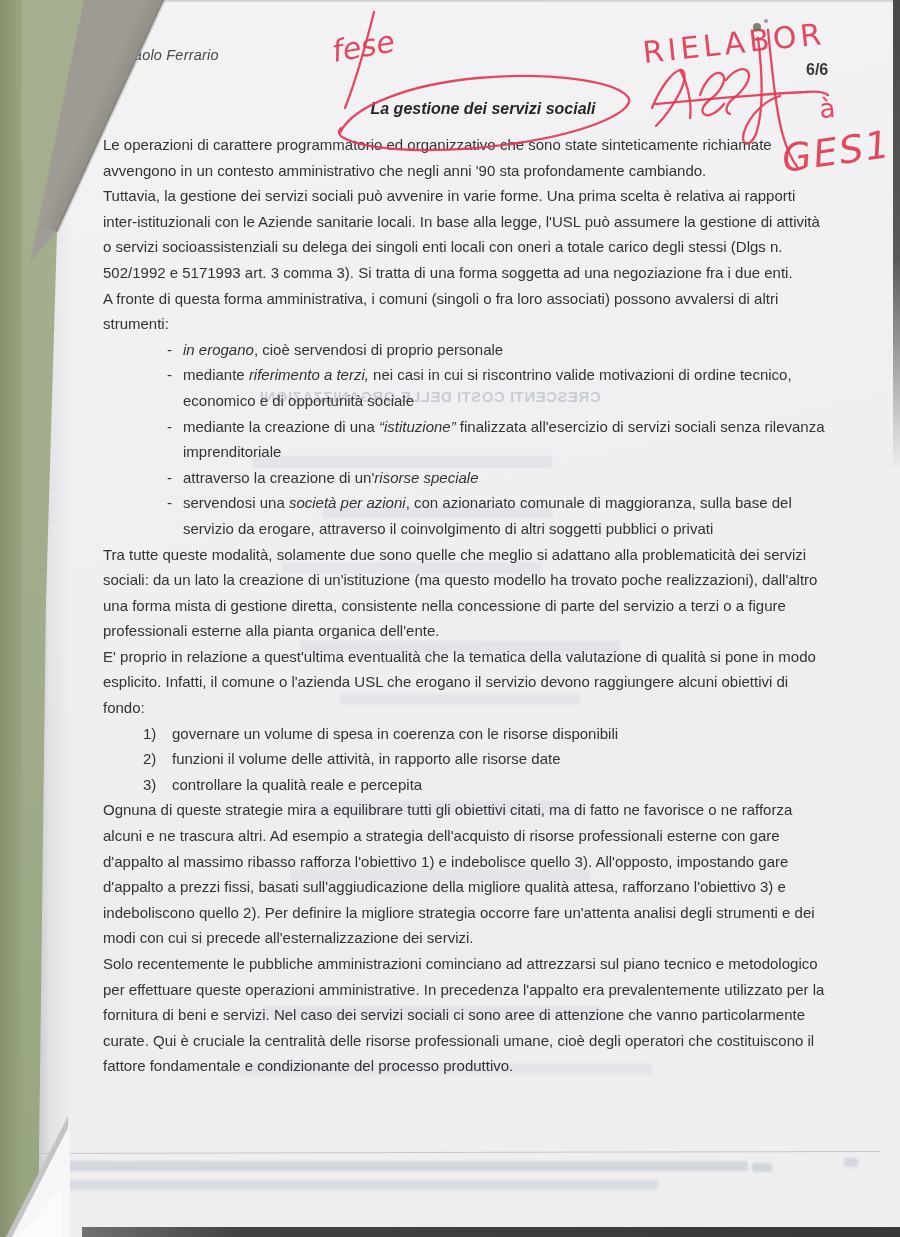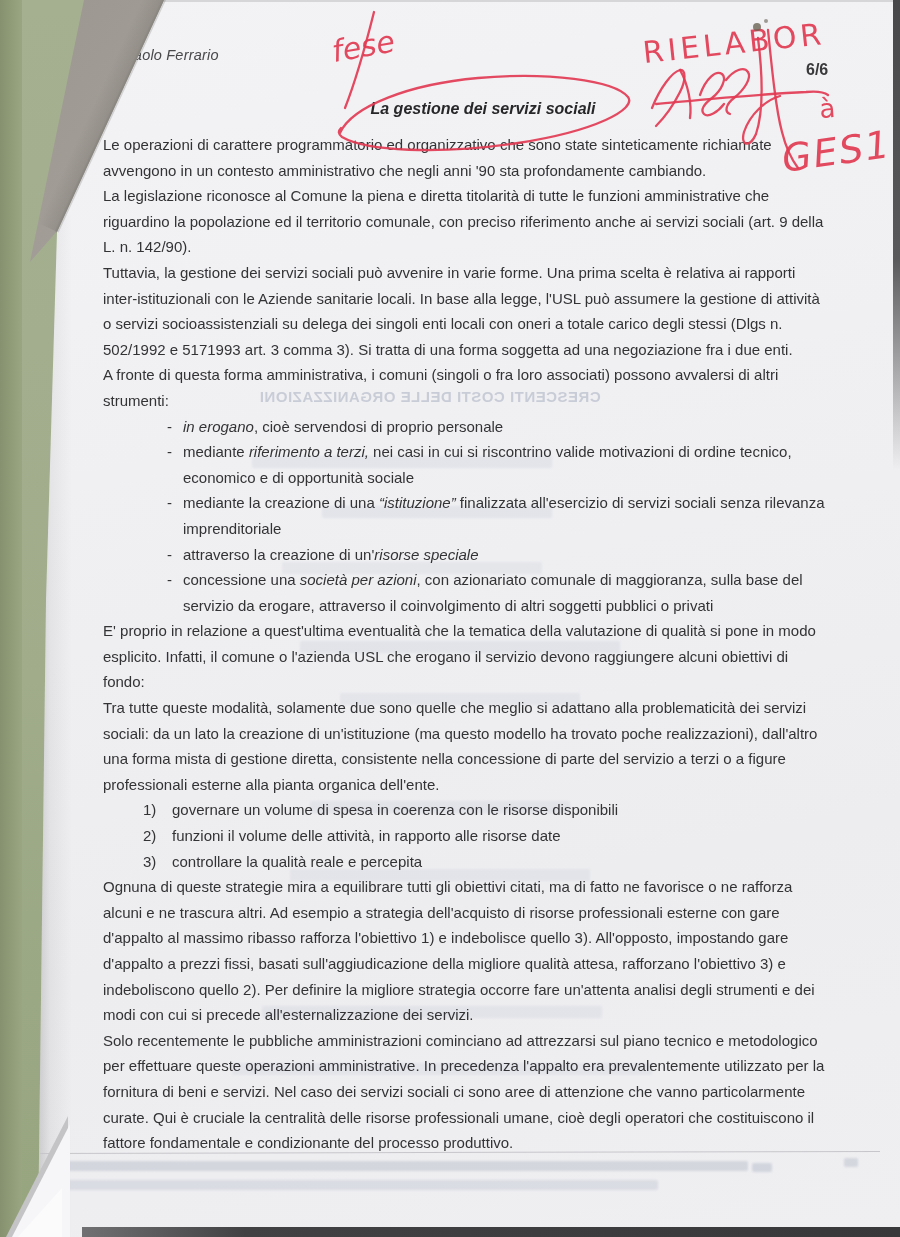--- a/index.html
+++ b/index.html
@@ -100,21 +100,20 @@
     <div class="gbar g7"></div>
     <div class="gbar g8"></div>
     <div class="gbar g9"></div>
 
     <div class="author">Paolo Ferrario</div>
     <div class="pageno">6/6</div>
     <h1 class="title">La gestione dei servizi sociali</h1>
 
     <div class="bodytext">
       <p>Le operazioni di carattere programmatorio ed organizzativo che sono state sinteticamente richiamate avvengono in un contesto amministrativo che negli anni '90 sta profondamente cambiando.</p>
-      <p>La legislazione riconosce al Comune la piena e diretta titolarità di tutte le funzioni amministrative che riguardino la popolazione ed il territorio comunale, con preciso riferimento anche ai servizi sociali (art. 9 della L. n. 142/90).</p>
       <p>Tuttavia, la gestione dei servizi sociali può avvenire in varie forme. Una prima scelta è relativa ai rapporti inter-istituzionali con le Aziende sanitarie locali. In base alla legge, l'USL può assumere la gestione di attività o servizi socioassistenziali su delega dei singoli enti locali con oneri a totale carico degli stessi (Dlgs n. 502/1992 e 5171993 art. 3 comma 3). Si tratta di una forma soggetta ad una negoziazione fra i due enti.</p>
       <p>A fronte di questa forma amministrativa, i comuni (singoli o fra loro associati) possono avvalersi di altri strumenti:</p>
 
       <div class="li">
         <span class="marker">-</span>
         <span class="it">in erogano</span><span>, cioè servendosi di proprio personale</span>
       </div>
       <div class="li">
         <span class="marker">-</span>
         <span>mediante </span><span class="it">riferimento a terzi,</span><span> nei casi in cui si riscontrino valide motivazioni di ordine tecnico, economico e di opportunità sociale</span>
@@ -122,25 +121,25 @@
       <div class="li">
         <span class="marker">-</span>
         <span>mediante la creazione di una </span><span class="it">“istituzione”</span><span> finalizzata all'esercizio di servizi sociali senza rilevanza imprenditoriale</span>
       </div>
       <div class="li">
         <span class="marker">-</span>
         <span>attraverso la creazione di un'</span><span class="it">risorse speciale</span>
       </div>
       <div class="li">
         <span class="marker">-</span>
-        <span>concessione una </span><span class="it">società per azioni</span><span>, con azionariato comunale di maggioranza, sulla base del servizio da erogare, attraverso il coinvolgimento di altri soggetti pubblici o privati</span>
+        <span>servendosi una </span><span class="it">società per azioni</span><span>, con azionariato comunale di maggioranza, sulla base del servizio da erogare, attraverso il coinvolgimento di altri soggetti pubblici o privati</span>
       </div>
 
+      <p>Tra tutte queste modalità, solamente due sono quelle che meglio si adattano alla problematicità dei servizi sociali: da un lato la creazione di un'istituzione (ma questo modello ha trovato poche realizzazioni), dall'altro una forma mista di gestione diretta, consistente nella concessione di parte del servizio a terzi o a figure professionali esterne alla pianta organica dell'ente.</p>
       <p>E' proprio in relazione a quest'ultima eventualità che la tematica della valutazione di qualità si pone in modo esplicito. Infatti, il comune o l'azienda USL che erogano il servizio devono raggiungere alcuni obiettivi di fondo:</p>
-      <p>Tra tutte queste modalità, solamente due sono quelle che meglio si adattano alla problematicità dei servizi sociali: da un lato la creazione di un'istituzione (ma questo modello ha trovato poche realizzazioni), dall'altro una forma mista di gestione diretta, consistente nella concessione di parte del servizio a terzi o a figure professionali esterne alla pianta organica dell'ente.</p>
 
       <div class="nli">
         <span class="marker">1)</span>
         <span>governare un volume di spesa in coerenza con le risorse disponibili</span>
       </div>
       <div class="nli">
         <span class="marker">2)</span>
         <span>funzioni il volume delle attività, in rapporto alle risorse date</span>
       </div>
       <div class="nli">

